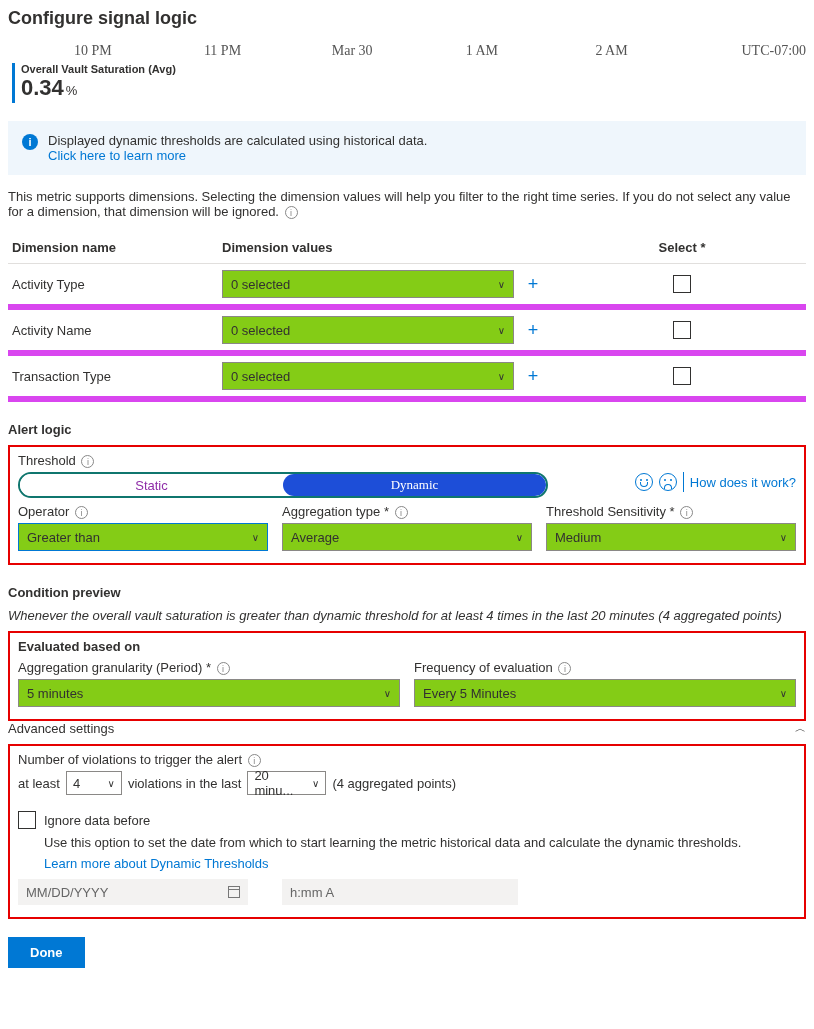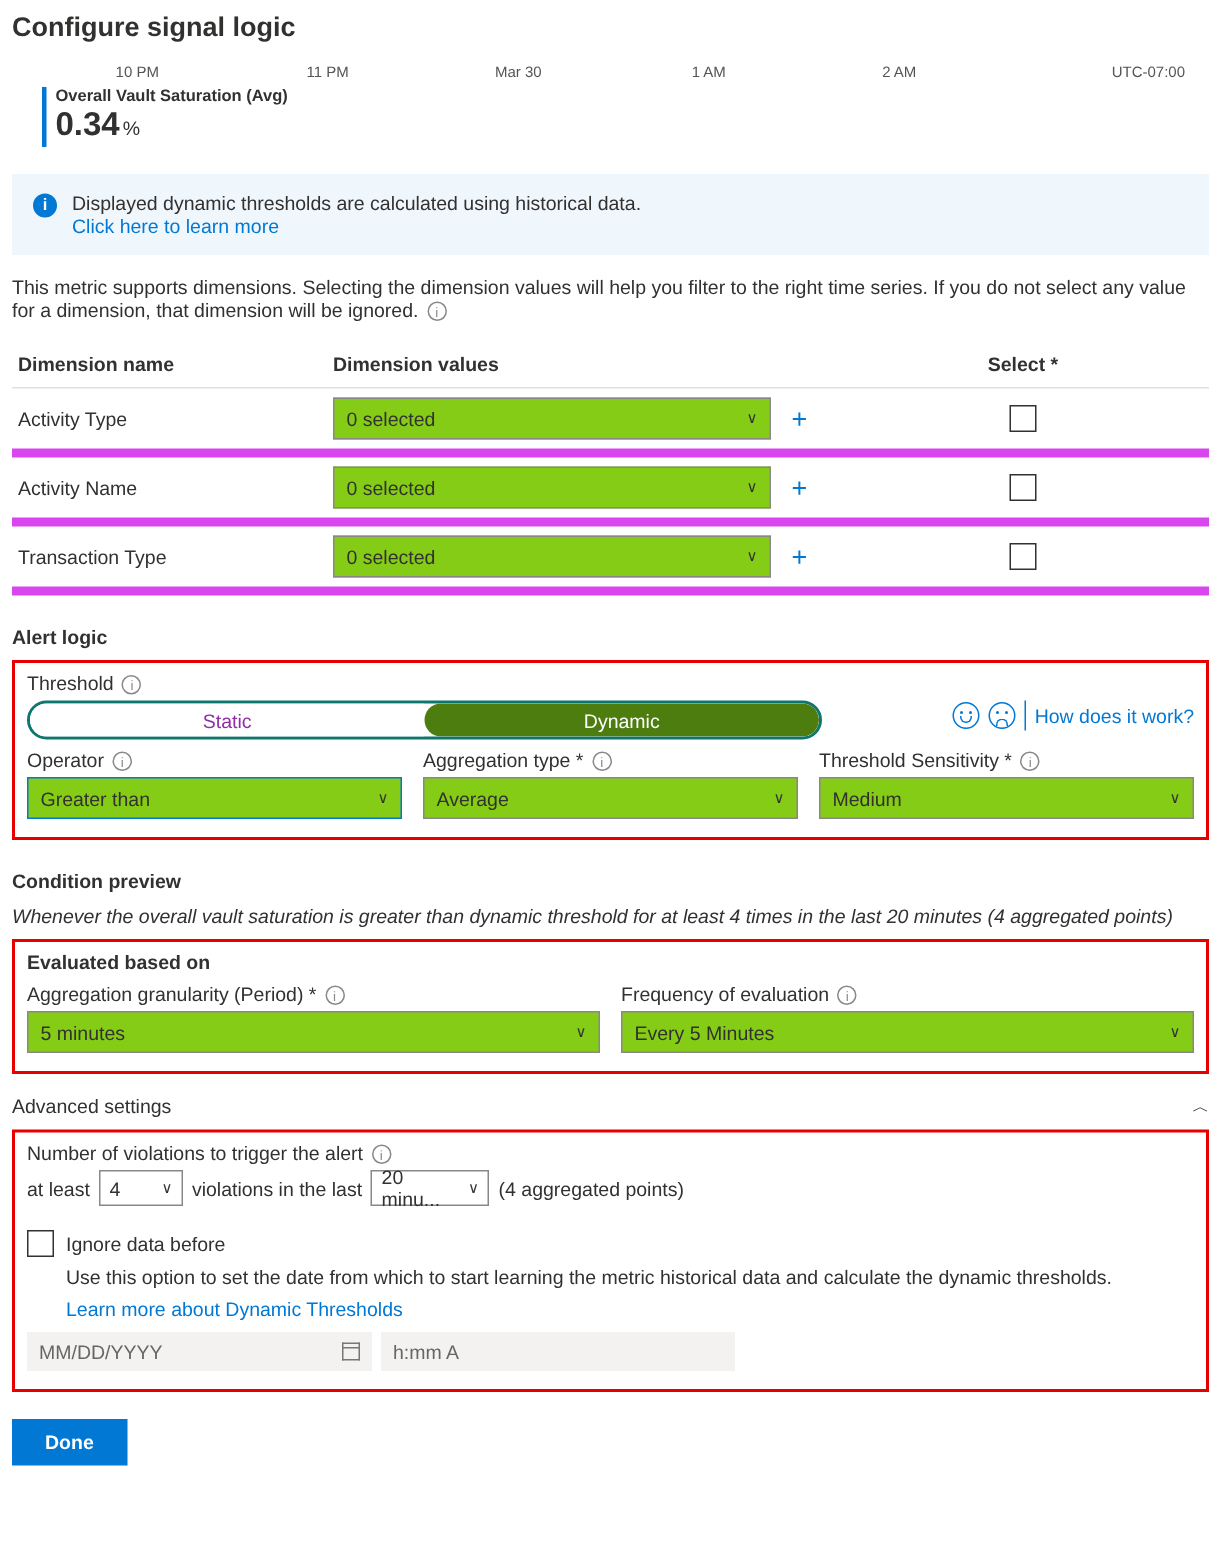--- a/index.html
+++ b/index.html
@@ -7,24 +7,24 @@
     margin: 0;
     padding: 8px;
     font-family: "Segoe UI", -apple-system, sans-serif;
     font-size: 13px;
     color: #323130;
     width: 814px;
     background: #fff;
   }
   h2 { font-size: 18px; font-weight: 600; margin: 0 0 14px 0; }
   .section-label { font-weight: 600; font-size: 13px; margin: 20px 0 8px 0; }
-  .ticks { display: flex; margin: 0 16px 4px 20px; font-size: 10px; color: #555; }
+  .ticks { display: flex; margin: 0 0 4px 20px; font-size: 14px; color: #555; font-family: Liberation Serif, serif; }
   .ticks div { flex: 1; text-align: center; }
   .ticks div:last-child { text-align: right; }
-  .metric-card { display: flex; align-items: flex-start; margin: 0 0 18px 20px; }
+  .metric-card { display: flex; align-items: flex-start; margin: 0 0 18px 4px; }
   .bluebar { width: 3px; height: 40px; background: #0078d4; margin-right: 6px; }
   .metric-name { font-size: 11px; font-weight: 600; }
   .metric-val { font-size: 22px; font-weight: 600; }
   .metric-unit { font-size: 13px; font-weight: 400; margin-left: 2px; }
   .info-banner {
     background: #eff6fc;
     padding: 12px 14px;
     display: flex;
     align-items: flex-start;
     gap: 10px;
@@ -65,55 +65,55 @@
   .redbox { border: 2px solid #e60000; padding: 6px 8px 12px 8px; margin-top: 8px; }
   .toggle-wrap {
     display: flex; border: 2px solid #0f766e; border-radius: 14px;
     width: 530px; overflow: hidden; height: 26px; margin-top: 4px;
   }
   .toggle-half {
     flex: 1; display: flex; align-items: center; justify-content: center;
     font-size: 13px; cursor: pointer;
   }
   .toggle-static { color: #8f2da8; background: #fff; }
-  .toggle-dynamic { color: #fff; background: #4d7c0f; border-radius: 12px; }
+  .toggle-dynamic { color: #fff; background: #1d4ed8; border-radius: 12px; font-family: Liberation Serif, serif; }
   .row3 { display: flex; gap: 14px; margin-top: 12px; }
   .col { flex: 1; }
   .field-label { font-size: 13px; margin-bottom: 4px; }
   .how-row { display: flex; align-items: center; justify-content: flex-end; gap: 6px; margin-top: -26px; margin-bottom: 4px; }
   .face {
     width: 18px; height: 18px; border: 1.5px solid #0078d4; border-radius: 50%;
     position: relative; cursor: pointer;
   }
   .face::before, .face::after {
     content: ""; position: absolute; width: 2px; height: 2px; background: #0078d4; border-radius: 50%; top: 5px;
   }
   .face::before { left: 4px; }
   .face::after { right: 4px; }
   .face .mouth { position: absolute; left: 4px; right: 4px; bottom: 3px; height: 5px; border: 1.5px solid #0078d4; border-top: none; border-radius: 0 0 8px 8px; }
   .face.sad .mouth { border-bottom: none; border-top: 1.5px solid #0078d4; border-radius: 8px 8px 0 0; bottom: 1px; }
   .vline { width: 1px; height: 20px; background: #0078d4; }
   .italic { font-style: italic; }
   .row2 { display: flex; gap: 14px; margin-top: 6px; }
   .row2 .col { flex: 1; }
-  .adv-toggle { display: flex; align-items: center; gap: 6px; margin-top: 14px; cursor: pointer; justify-content: space-between; }
+  .adv-toggle { display: flex; align-items: center; gap: 6px; cursor: pointer; justify-content: space-between; }
   .chev-up { font-size: 11px; }
   .small-sel {
     border: 1px solid #8a8886; height: 24px; display: inline-flex;
     align-items: center; justify-content: space-between; padding: 0 6px;
     background: #fff; cursor: pointer; font-size: 13px; gap: 8px;
   }
   .ignore-row { display: flex; align-items: center; gap: 8px; margin-top: 16px; }
   .ignore-desc { margin-left: 26px; margin-top: 6px; font-size: 13px; }
   .input-dis {
     background: #f3f2f1; border: none; height: 26px; padding: 0 8px;
     font-size: 13px; color: #666; display: flex; align-items: center;
     justify-content: space-between;
   }
-  .date-row { display: flex; margin-left: 0; margin-top: 8px; }
+  .date-row { display: flex; margin-left: 0; margin-top: 8px; gap: 28px; }
   .cal-icon {
     width: 12px; height: 12px;
     background:
       linear-gradient(#777,#777) 0 3px/100% 1px no-repeat,
       linear-gradient(#777,#777) 0 0/1px 100% no-repeat,
       linear-gradient(#777,#777) 100% 0/1px 100% no-repeat,
       linear-gradient(#777,#777) 0 100%/100% 1px no-repeat,
       linear-gradient(#777,#777) 0 0/100% 1px no-repeat;
   }
   .done-btn {

